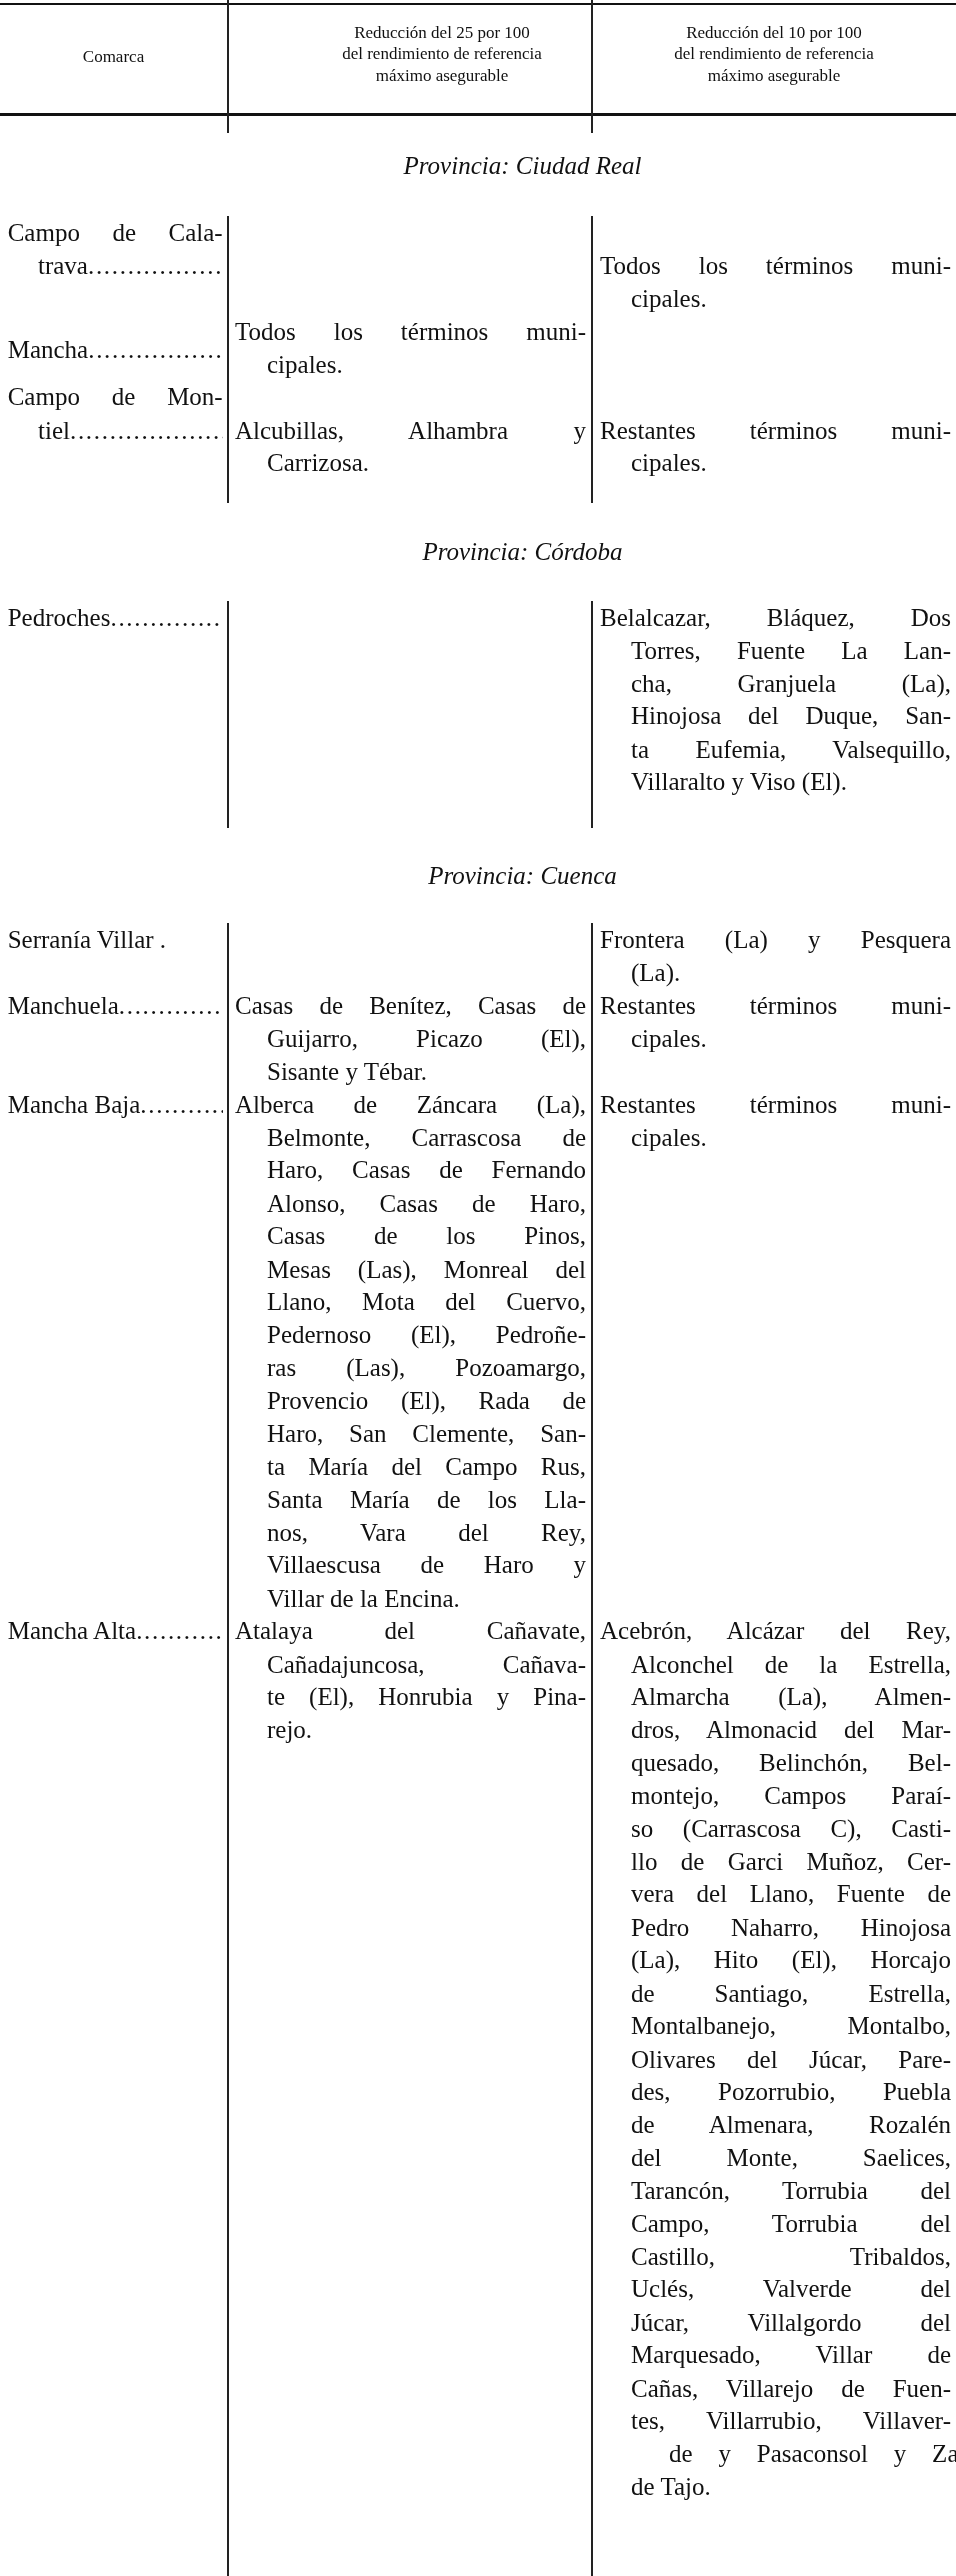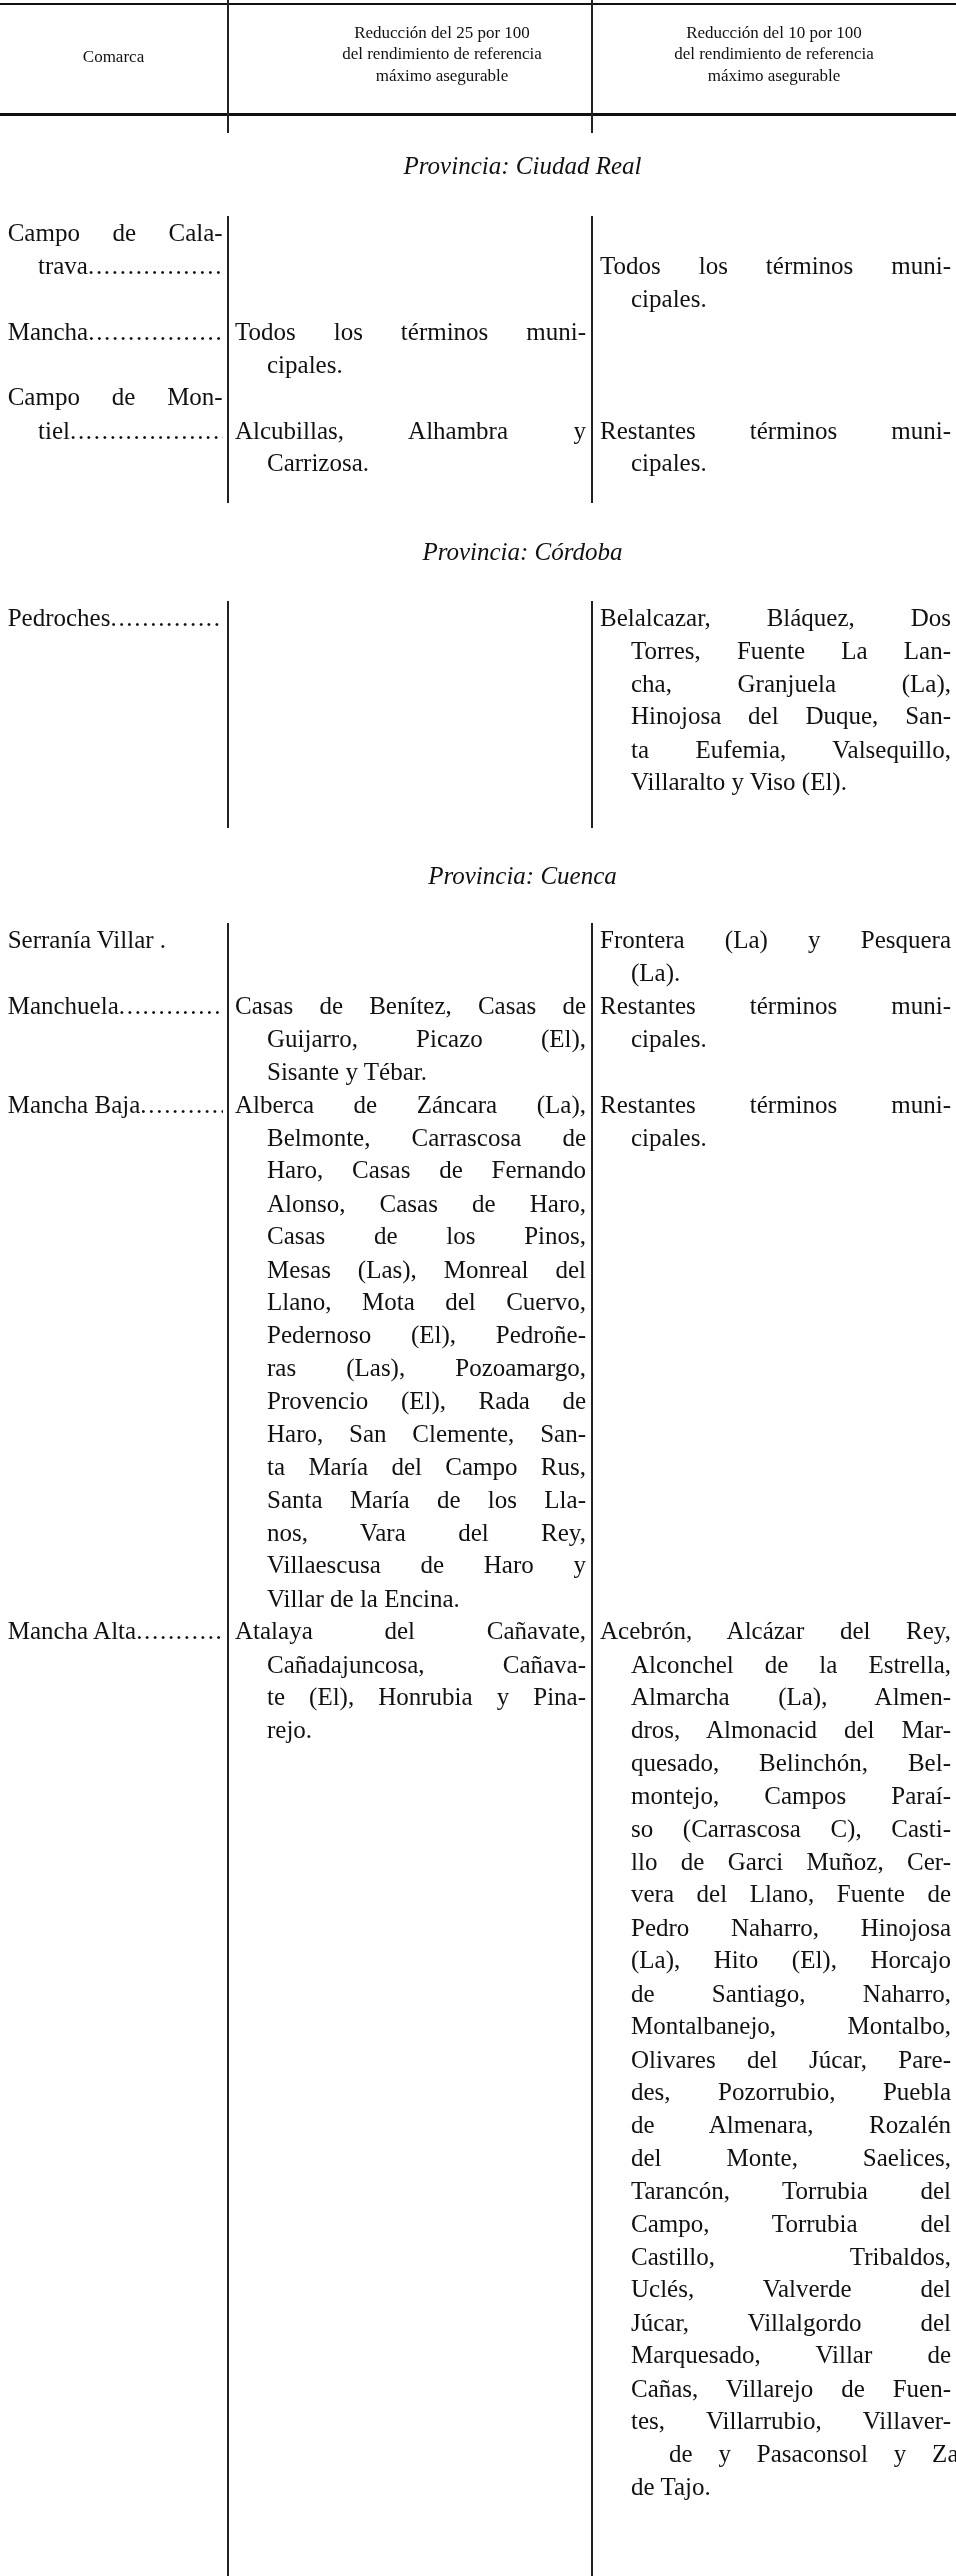--- a/index.html
+++ b/index.html
@@ -54,21 +54,21 @@
 <div class="vr" style="left:591px;top:216px;height:287px;"></div>
 
 <div class="ln c1 just" style="top:216px;">Campo de Cala-</div>
 <div class="ln c1 ind lead" style="top:249px;">
   <span class="t">trava</span>
     <span class="d">..........................</span>
 </div>
 <div class="ln c3 just" style="top:249px;">Todos los términos muni-</div>
 <div class="ln c3 ind left" style="top:282px;">cipales.</div>
 
-<div class="ln c1 lead" style="top:315px;">
+<div class="ln c1 lead" style="top:333px;">
   <span class="t">Mancha</span>
     <span class="d">..........................</span>
 </div>
 <div class="ln c2 just" style="top:315px;">Todos los términos muni-</div>
 <div class="ln c2 ind left" style="top:348px;">cipales.</div>
 
 <div class="ln c1 just" style="top:380px;">Campo de Mon-</div>
 <div class="ln c1 ind lead" style="top:414px;">
   <span class="t">tiel</span>
     <span class="d">..........................</span>
@@ -147,21 +147,21 @@
 <div class="ln c3 ind just" style="top:1648px;">Alconchel de la Estrella,</div>
 <div class="ln c3 ind just" style="top:1680px;">Almarcha (La), Almen-</div>
 <div class="ln c3 ind just" style="top:1713px;">dros, Almonacid del Mar-</div>
 <div class="ln c3 ind just" style="top:1746px;">quesado, Belinchón, Bel-</div>
 <div class="ln c3 ind just" style="top:1779px;">montejo, Campos Paraí-</div>
 <div class="ln c3 ind just" style="top:1812px;">so (Carrascosa C), Casti-</div>
 <div class="ln c3 ind just" style="top:1845px;">llo de Garci Muñoz, Cer-</div>
 <div class="ln c3 ind just" style="top:1877px;">vera del Llano, Fuente de</div>
 <div class="ln c3 ind just" style="top:1911px;">Pedro Naharro, Hinojosa</div>
 <div class="ln c3 ind just" style="top:1943px;">(La), Hito (El), Horcajo</div>
-<div class="ln c3 ind just" style="top:1977px;">de Santiago, Naharro,</div>
+<div class="ln c3 ind just" style="top:1977px;">de Santiago, Estrella,</div>
 <div class="ln c3 ind just" style="top:2009px;">Montalbanejo, Montalbo,</div>
 <div class="ln c3 ind just" style="top:2043px;">Olivares del Júcar, Pare-</div>
 <div class="ln c3 ind just" style="top:2075px;">des, Pozorrubio, Puebla</div>
 <div class="ln c3 ind just" style="top:2108px;">de Almenara, Rozalén</div>
 <div class="ln c3 ind just" style="top:2141px;">del Monte, Saelices,</div>
 <div class="ln c3 ind just" style="top:2174px;">Tarancón, Torrubia del</div>
 <div class="ln c3 ind just" style="top:2207px;">Campo, Torrubia del</div>
 <div class="ln c3 ind just" style="top:2240px;">Castillo, Tribaldos,</div>
 <div class="ln c3 ind just" style="top:2272px;">Uclés, Valverde del</div>
 <div class="ln c3 ind just" style="top:2306px;">Júcar, Villalgordo del</div>

